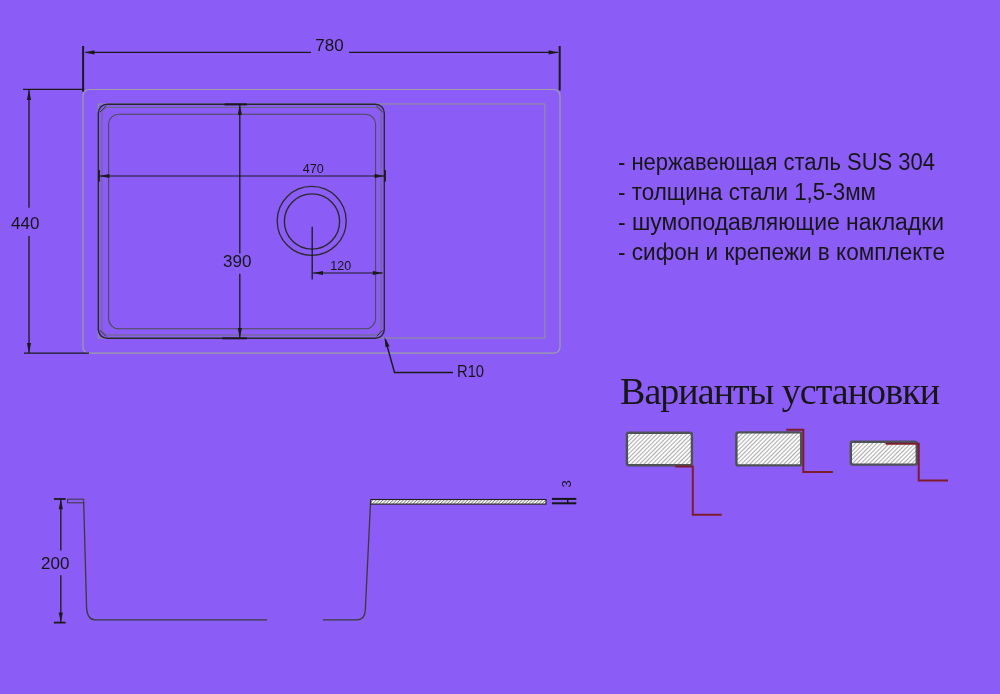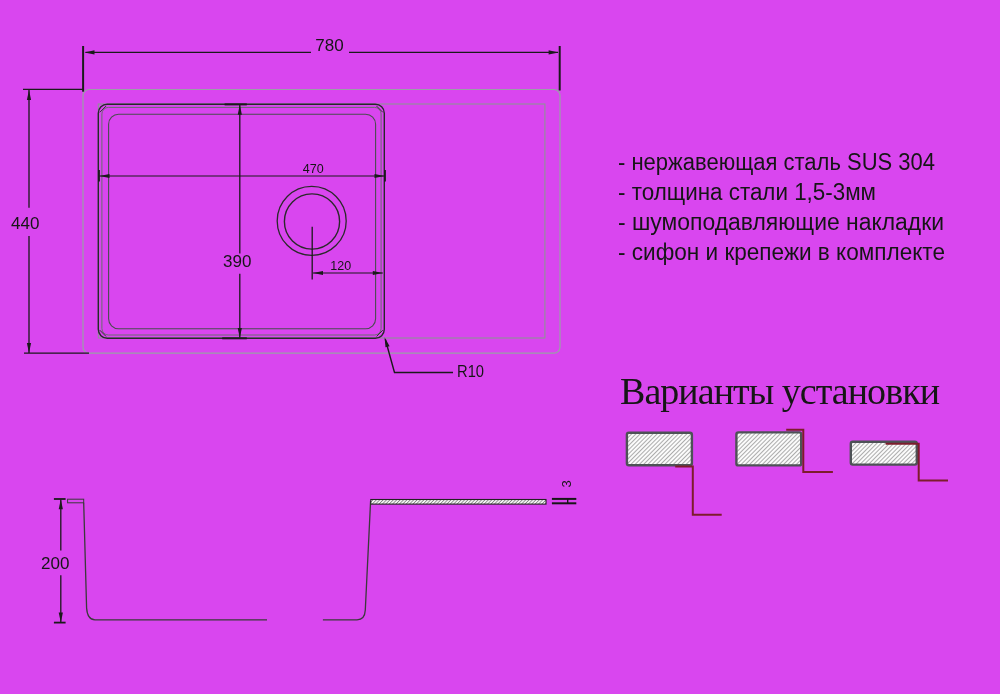--- a/index.html
+++ b/index.html
@@ -1,16 +1,16 @@
 <!DOCTYPE html>
 <html><head>
 <meta charset="utf-8">
 <style>
   html,body{margin:0;padding:0;background:#fdfdfd;}
-  #page{position:relative;width:1000px;height:694px;background:#d946ef;overflow:hidden;}
+  #page{position:relative;width:1000px;height:694px;background:#8b5cf6;overflow:hidden;}
   svg text{font-family:"Liberation Sans",sans-serif;fill:#161616;}
 </style>
 </head>
 <body>
 <div id="page">
 <svg width="1000" height="694" viewBox="0 0 1000 694">
 <defs>
   <pattern id="hatch" patternUnits="userSpaceOnUse" width="3" height="3" patternTransform="rotate(45)">
     <rect width="3" height="3" fill="#fbfbfb"></rect>
     <line x1="0" y1="0" x2="0" y2="3" stroke="#6a6a6a" stroke-width="1.1"></line>

